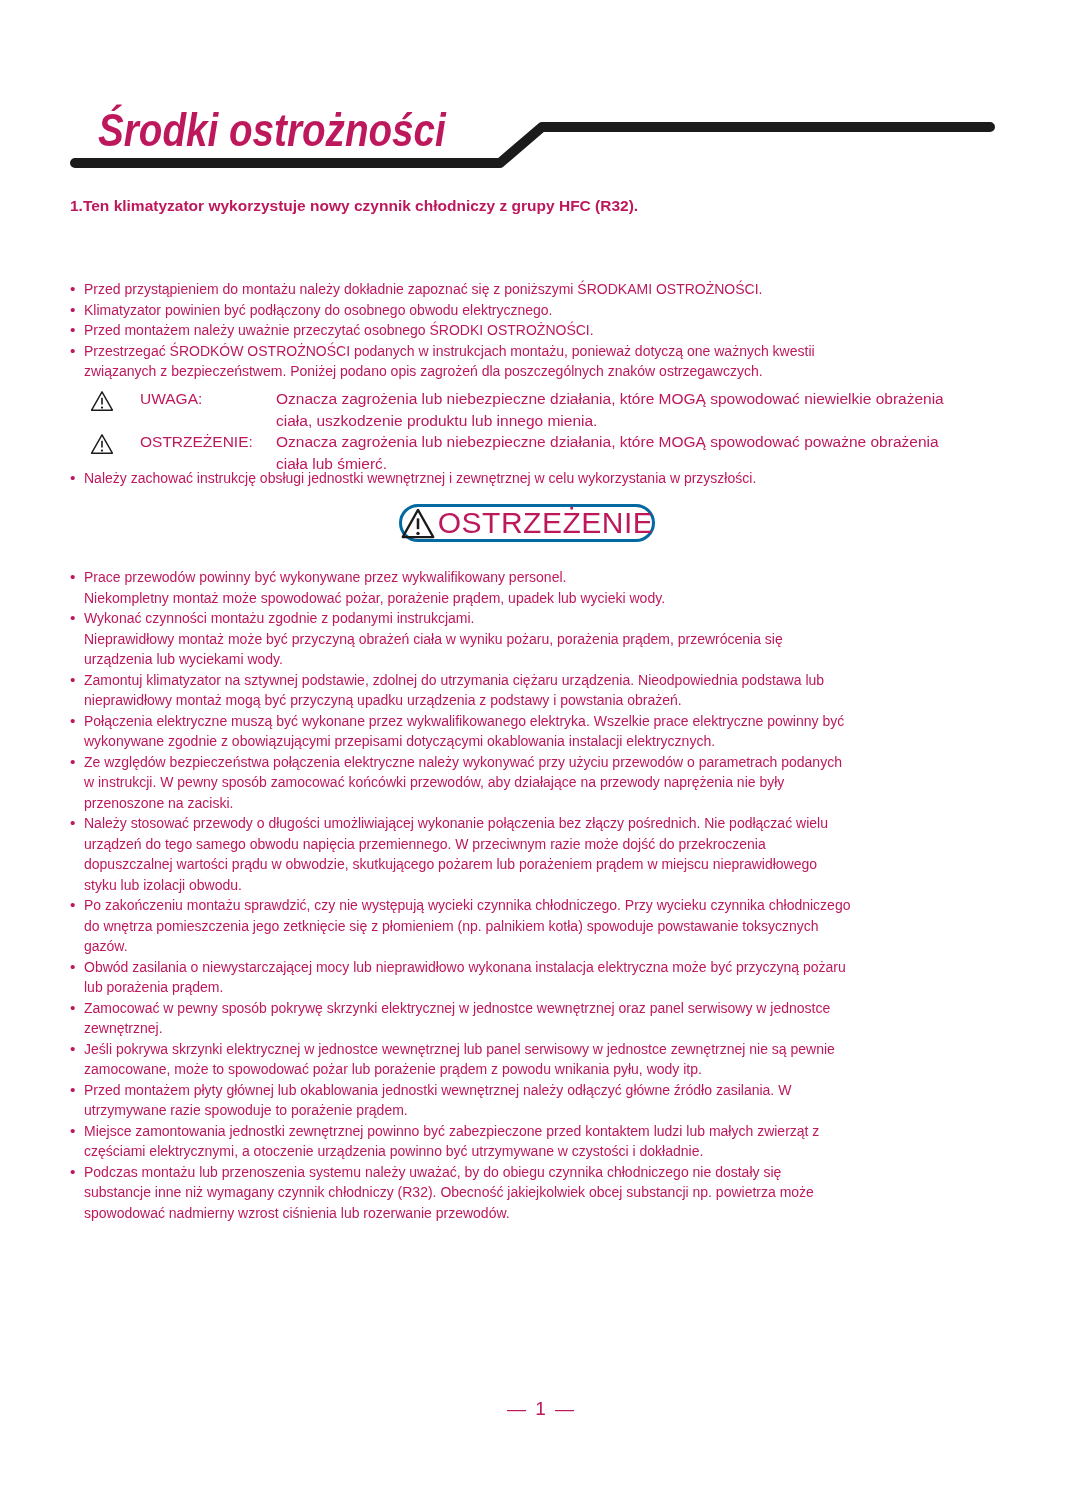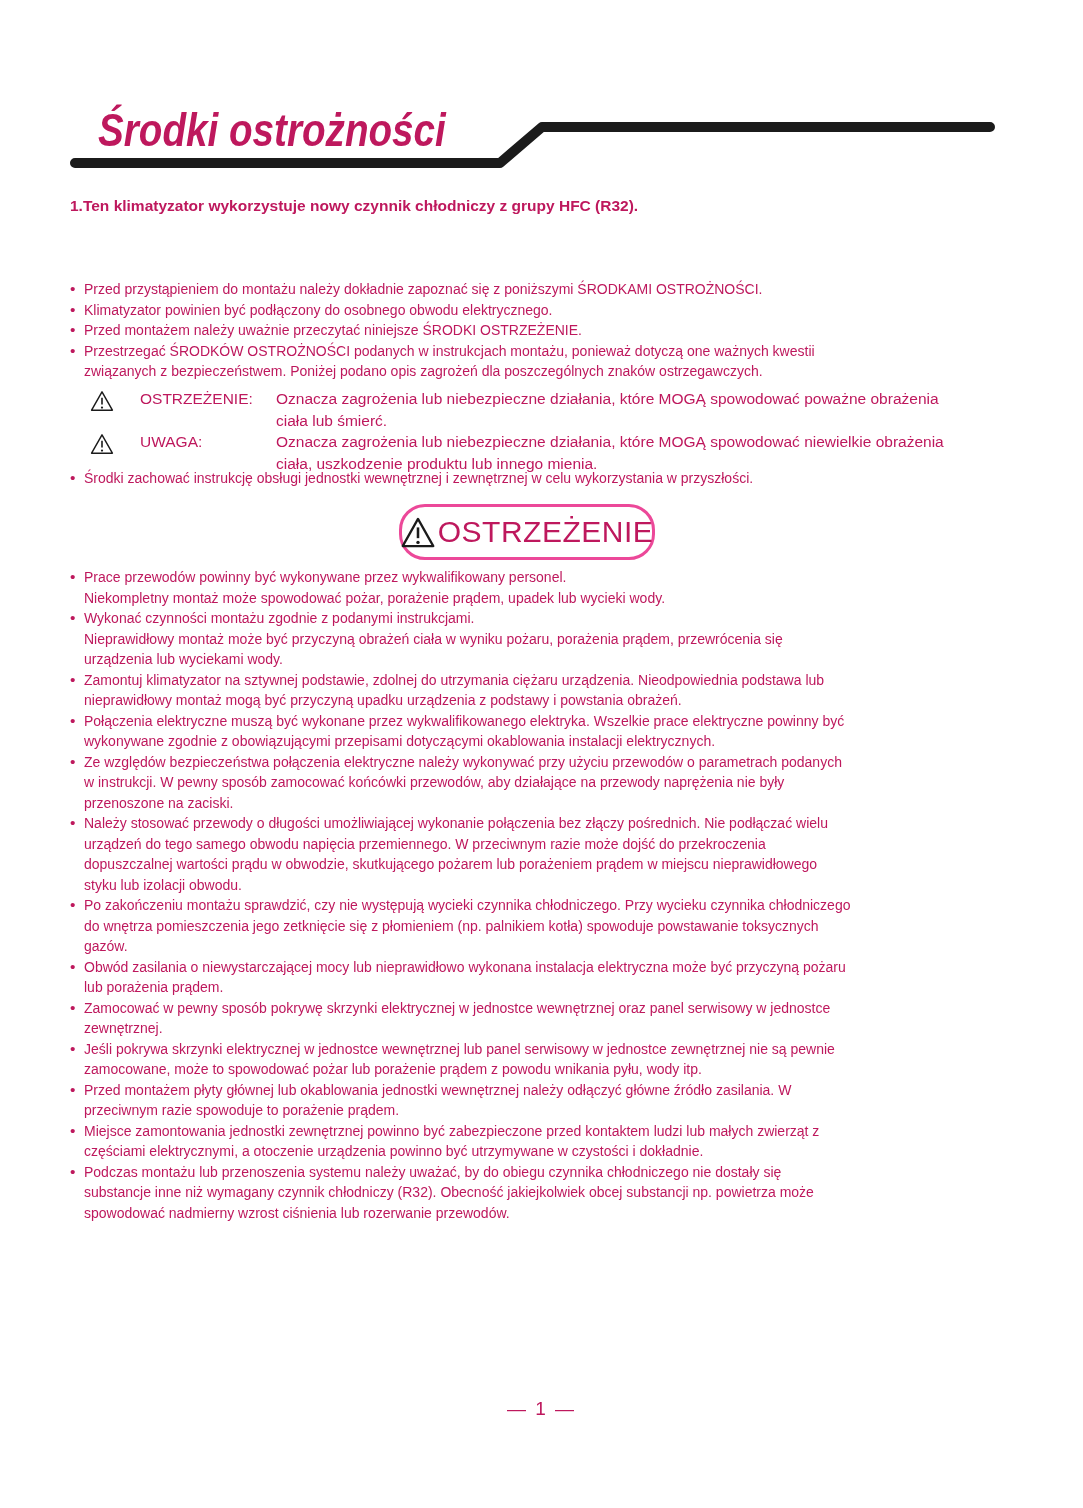--- a/index.html
+++ b/index.html
@@ -43,22 +43,22 @@
   .bullet-marker { position: absolute; left: 0; top: 0; font-size: 15.5px; line-height: 20.5px; }
 
   .defs { position: absolute; left: 70px; top: 388px; width: 952px; font-size: 15.5px; line-height: 21.5px; }
   .def-row { display: flex; align-items: flex-start; }
   .def-icon { margin-left: 20px; width: 26px; flex: 0 0 26px; padding-top: 2px; }
   .def-label { margin-left: 24px; width: 136px; flex: 0 0 136px; }
   .def-desc { white-space: pre-line; flex: 1 1 auto; }
 
   .badge {
     position: absolute; left: 399px; top: 504px;
-    width: 256px; height: 56px;
-    border: 3px solid #ec4899; border-radius: 26px;
+    width: 256px; height: 38px;
+    border: 3px solid #0369a1; border-radius: 26px;
     display: flex; align-items: center; justify-content: center;
     box-sizing: border-box; gap: 3px;
   }
   .badge-label { font-size: 30px; letter-spacing: 0.5px; }
 
   .pagenum {
     position: absolute; left: 0; top: 1398px; width: 100%;
     text-align: center; font-size: 19px; letter-spacing: 2px;
   }
 </style>
@@ -81,60 +81,60 @@
     <div class="bullet-item">
       <span class="bullet-marker">•</span>
       <div class="textblock">Przed przystąpieniem do montażu należy dokładnie zapoznać się z poniższymi ŚRODKAMI OSTROŻNOŚCI.</div>
     </div>
     <div class="bullet-item">
       <span class="bullet-marker">•</span>
       <div class="textblock">Klimatyzator powinien być podłączony do osobnego obwodu elektrycznego.</div>
     </div>
     <div class="bullet-item">
       <span class="bullet-marker">•</span>
-      <div class="textblock">Przed montażem należy uważnie przeczytać niniejsze ŚRODKI OSTRZEŻENIE.</div>
+      <div class="textblock">Przed montażem należy uważnie przeczytać osobnego ŚRODKI OSTROŻNOŚCI.</div>
     </div>
     <div class="bullet-item">
       <span class="bullet-marker">•</span>
       <div class="textblock">Przestrzegać ŚRODKÓW OSTROŻNOŚCI podanych w instrukcjach montażu, ponieważ dotyczą one ważnych kwestii
 związanych z bezpieczeństwem. Poniżej podano opis zagrożeń dla poszczególnych znaków ostrzegawczych.</div>
     </div>
   </div>
 
   <div class="defs">
+    <div class="def-row">
+      <span class="def-icon">
+        <svg width="24" height="22" viewBox="0 0 60 54">
+          <path d="M30 4 L56 50 H4 Z" fill="none" stroke="#1b1b1b" stroke-width="3.6" stroke-linejoin="round"></path>
+          <line x1="30" y1="19" x2="30" y2="36" stroke="#1b1b1b" stroke-width="4"></line>
+          <circle cx="30" cy="43.5" r="2.8" fill="#1b1b1b"></circle>
+        </svg>
+      </span>
+      <span class="def-label">UWAGA:</span>
+      <span class="def-desc">Oznacza zagrożenia lub niebezpieczne działania, które MOGĄ spowodować niewielkie obrażenia
+ciała, uszkodzenie produktu lub innego mienia.</span>
+    </div>
     <div class="def-row">
       <span class="def-icon">
         <svg width="24" height="22" viewBox="0 0 60 54">
           <path d="M30 4 L56 50 H4 Z" fill="none" stroke="#1b1b1b" stroke-width="3.6" stroke-linejoin="round"></path>
           <line x1="30" y1="19" x2="30" y2="36" stroke="#1b1b1b" stroke-width="4"></line>
           <circle cx="30" cy="43.5" r="2.8" fill="#1b1b1b"></circle>
         </svg>
       </span>
       <span class="def-label">OSTRZEŻENIE:</span>
       <span class="def-desc">Oznacza zagrożenia lub niebezpieczne działania, które MOGĄ spowodować poważne obrażenia
 ciała lub śmierć.</span>
     </div>
-    <div class="def-row">
-      <span class="def-icon">
-        <svg width="24" height="22" viewBox="0 0 60 54">
-          <path d="M30 4 L56 50 H4 Z" fill="none" stroke="#1b1b1b" stroke-width="3.6" stroke-linejoin="round"></path>
-          <line x1="30" y1="19" x2="30" y2="36" stroke="#1b1b1b" stroke-width="4"></line>
-          <circle cx="30" cy="43.5" r="2.8" fill="#1b1b1b"></circle>
-        </svg>
-      </span>
-      <span class="def-label">UWAGA:</span>
-      <span class="def-desc">Oznacza zagrożenia lub niebezpieczne działania, które MOGĄ spowodować niewielkie obrażenia
-ciała, uszkodzenie produktu lub innego mienia.</span>
-    </div>
   </div>
 
   <div class="list keep-list">
     <div class="bullet-item">
       <span class="bullet-marker">•</span>
-      <div class="textblock">Środki zachować instrukcję obsługi jednostki wewnętrznej i zewnętrznej w celu wykorzystania w przyszłości.</div>
+      <div class="textblock">Należy zachować instrukcję obsługi jednostki wewnętrznej i zewnętrznej w celu wykorzystania w przyszłości.</div>
     </div>
   </div>
 
   <div class="badge">
     <span style="display:flex;align-items:center;">
       <svg width="34" height="31" viewBox="0 0 60 54">
         <path d="M30 3 L57 51 H3 Z" fill="none" stroke="#1b1b1b" stroke-width="4" stroke-linejoin="round"></path>
         <line x1="30" y1="18" x2="30" y2="37" stroke="#1b1b1b" stroke-width="4.5"></line>
         <circle cx="30" cy="44.5" r="3" fill="#1b1b1b"></circle>
       </svg>
@@ -194,21 +194,21 @@
 zewnętrznej.</div>
     </div>
     <div class="bullet-item">
       <span class="bullet-marker">•</span>
       <div class="textblock">Jeśli pokrywa skrzynki elektrycznej w jednostce wewnętrznej lub panel serwisowy w jednostce zewnętrznej nie są pewnie
 zamocowane, może to spowodować pożar lub porażenie prądem z powodu wnikania pyłu, wody itp.</div>
     </div>
     <div class="bullet-item">
       <span class="bullet-marker">•</span>
       <div class="textblock">Przed montażem płyty głównej lub okablowania jednostki wewnętrznej należy odłączyć główne źródło zasilania. W
-przeciwnym razie spowoduje to porażenie prądem.</div>
+utrzymywane razie spowoduje to porażenie prądem.</div>
     </div>
     <div class="bullet-item">
       <span class="bullet-marker">•</span>
       <div class="textblock">Miejsce zamontowania jednostki zewnętrznej powinno być zabezpieczone przed kontaktem ludzi lub małych zwierząt z
 częściami elektrycznymi, a otoczenie urządzenia powinno być utrzymywane w czystości i dokładnie.</div>
     </div>
     <div class="bullet-item">
       <span class="bullet-marker">•</span>
       <div class="textblock">Podczas montażu lub przenoszenia systemu należy uważać, by do obiegu czynnika chłodniczego nie dostały się
 substancje inne niż wymagany czynnik chłodniczy (R32). Obecność jakiejkolwiek obcej substancji np. powietrza może

